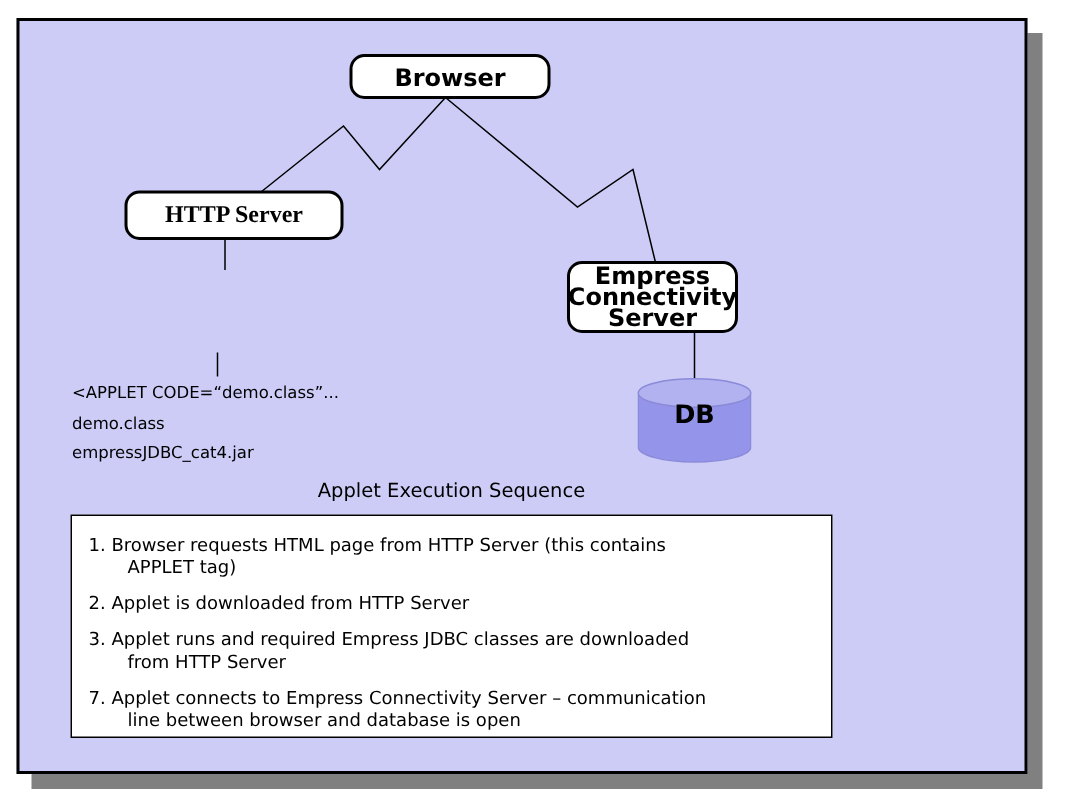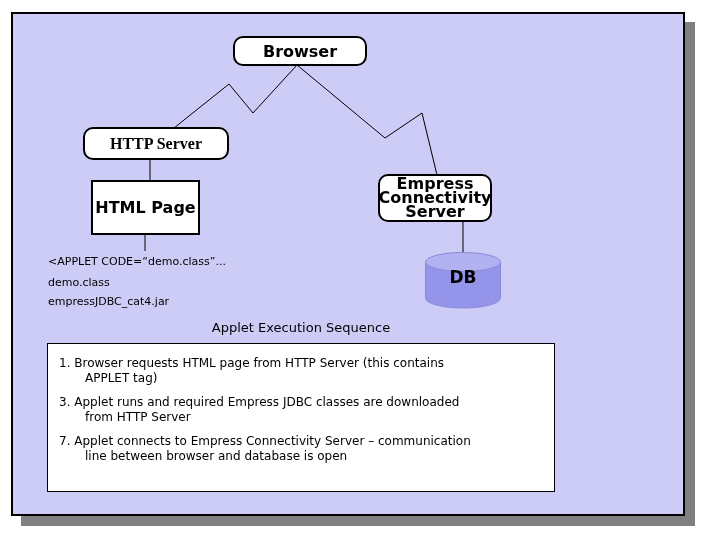--- a/index.html
+++ b/index.html
@@ -60,23 +60,20 @@
   </svg>
 
   <div id="node-browser" class="node rounded">
     <span>Browser</span>
   </div>
 
   <div id="node-http" class="node rounded">
     <span>HTTP Server</span>
   </div>
 
-  <div id="node-htmlpage" class="node">
-    <span>HTML Page</span>
-  </div>
 
   <div id="node-empress" class="node rounded">
     <span>Empress
 Connectivity
 Server</span>
   </div>
 
   <svg id="db-cylinder" width="76" height="58" viewBox="0 0 76 58" xmlns="http://www.w3.org/2000/svg">
     <path d="M0.5 10 L0.5 46 A37.5 10 0 0 0 75.5 46 L75.5 10 Z" fill="#9494ea" stroke="#8a8ad8"></path>
     <ellipse cx="38" cy="10" rx="37.5" ry="9.5" fill="#b2b2f0" stroke="#8a8ad8"></ellipse>
@@ -85,19 +82,20 @@
 
   <div id="annotation-0" class="annotation">&lt;APPLET CODE=“demo.class”...</div>
   <div id="annotation-1" class="annotation">demo.class</div>
   <div id="annotation-2" class="annotation">empressJDBC_cat4.jar</div>
 
   <div id="sequence-title">Applet Execution Sequence</div>
 
   <div id="steps-box">
     <div class="step">1. Browser requests HTML page from HTTP Server (this contains
 APPLET tag)</div>
+    <div class="step">2. Applet is downloaded from HTTP Server</div>
     <div class="step">3. Applet runs and required Empress JDBC classes are downloaded
 from HTTP Server</div>
     <div class="step">7. Applet connects to Empress Connectivity Server – communication
 line between browser and database is open</div>
   </div>
 
 </div>
 
 </body></html>

